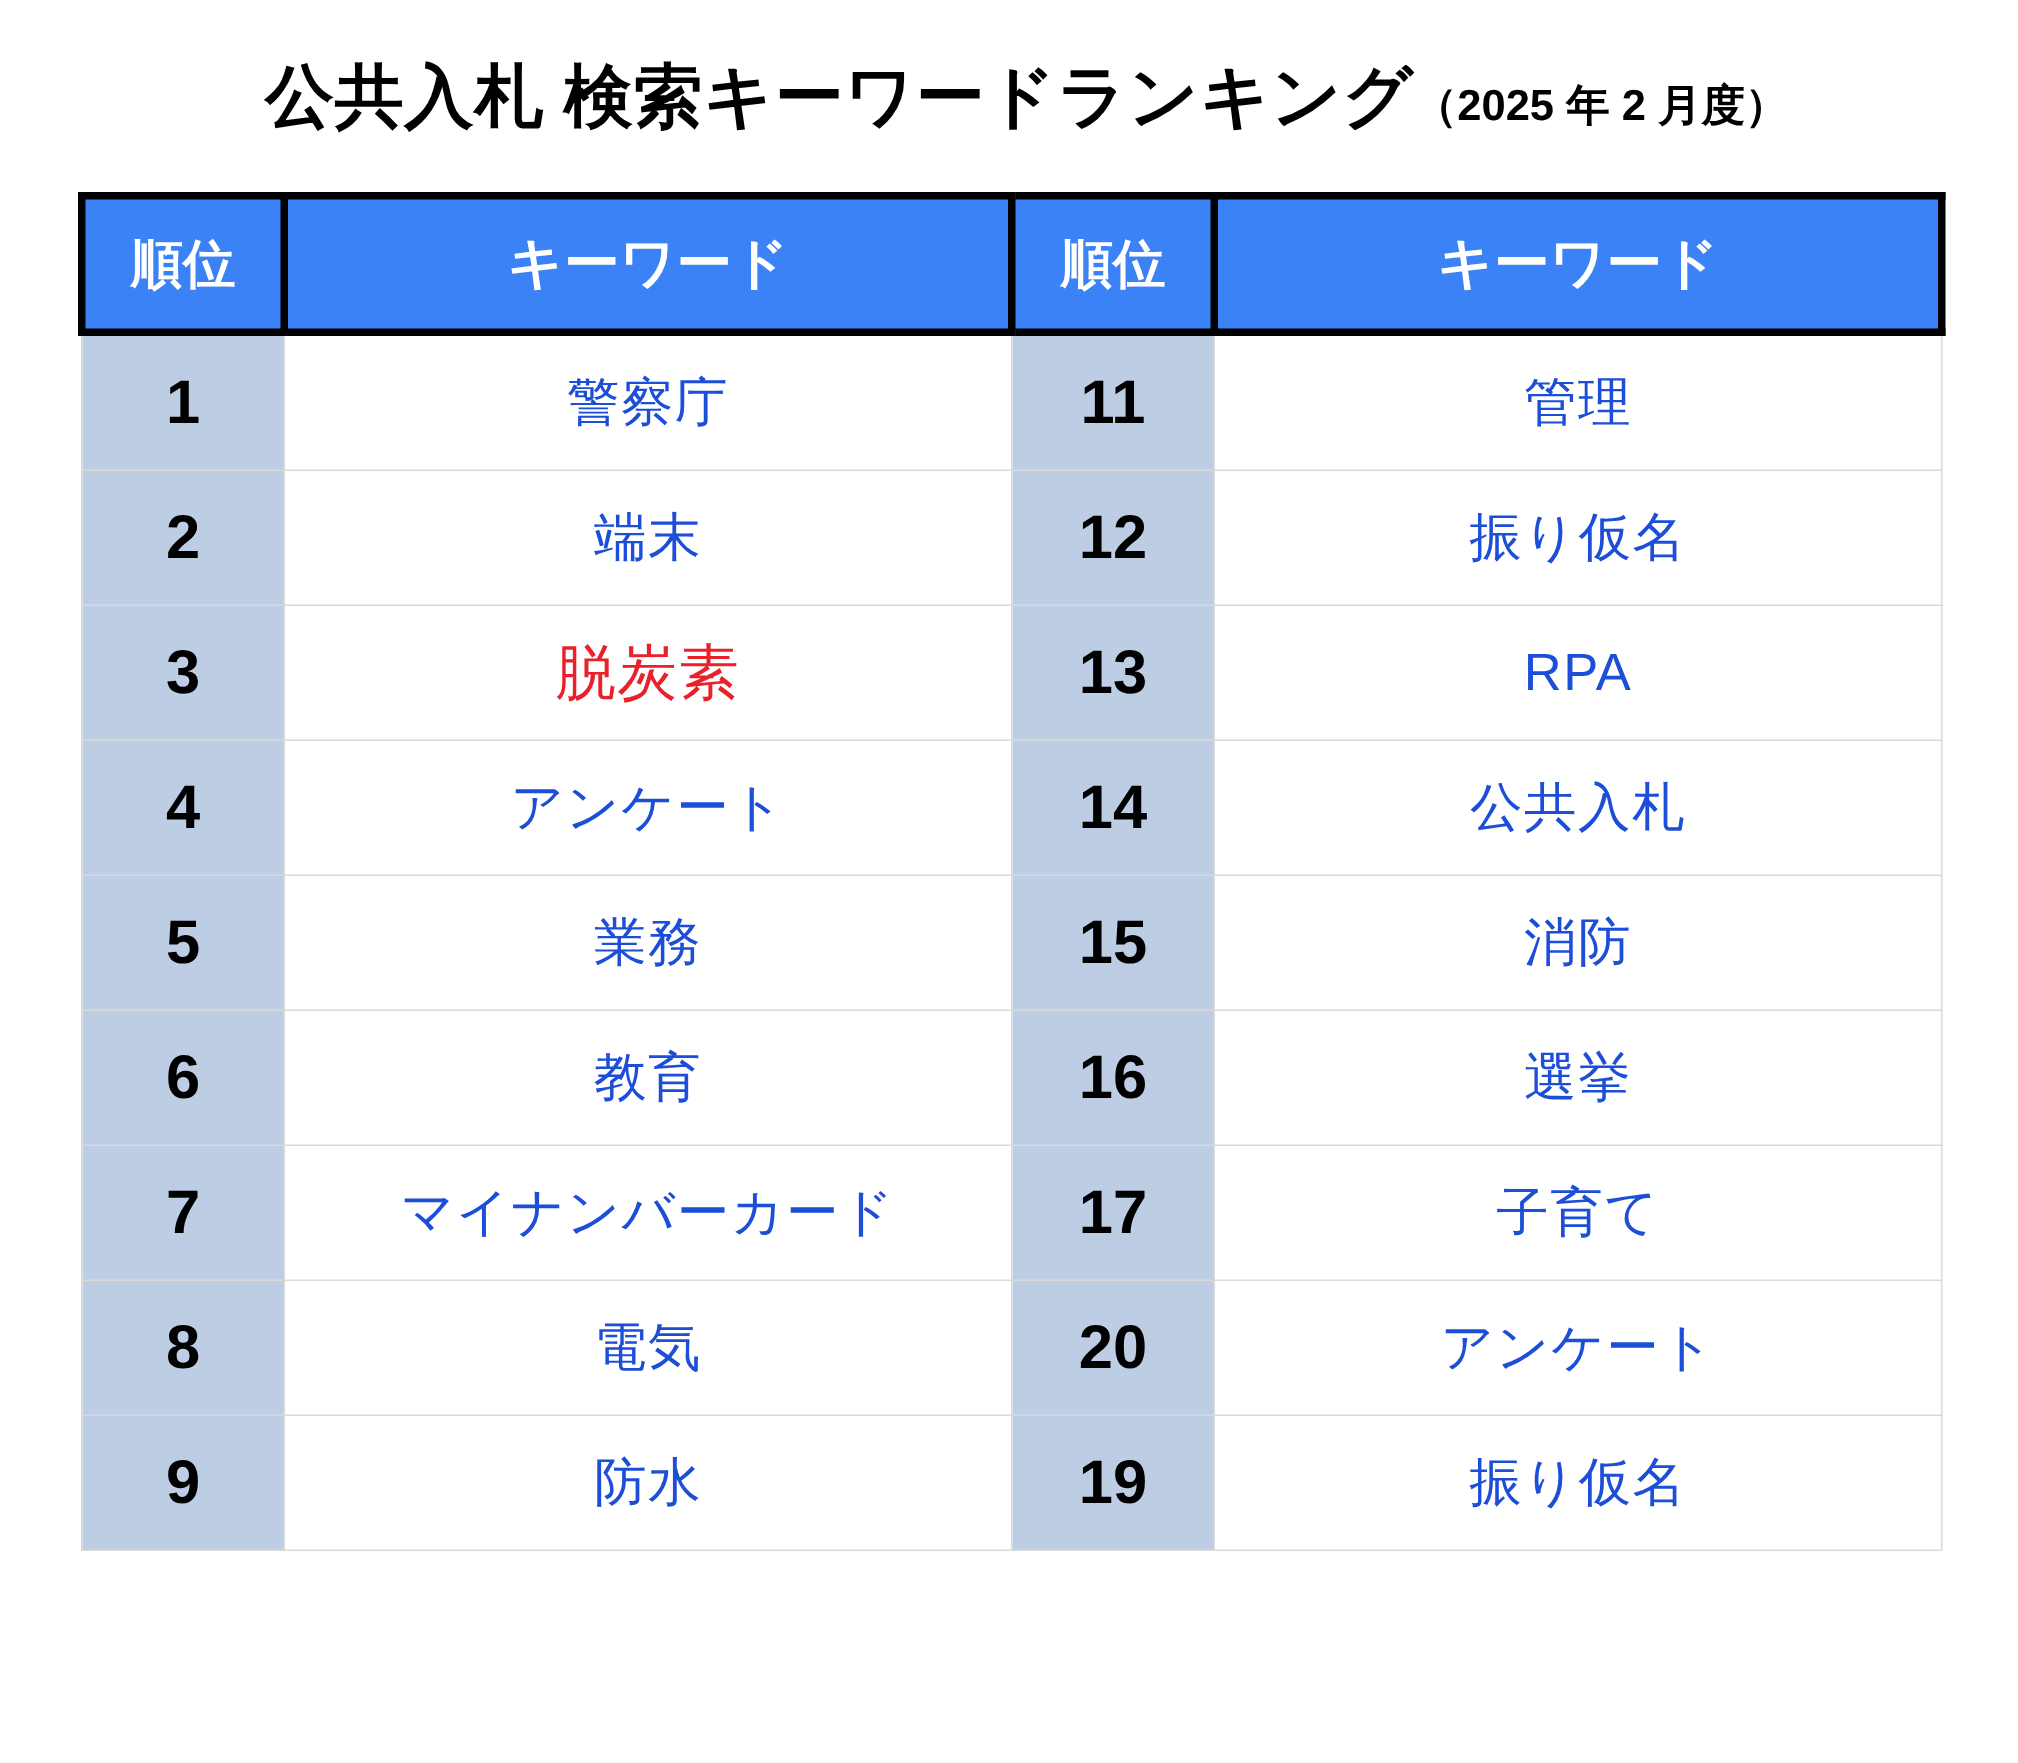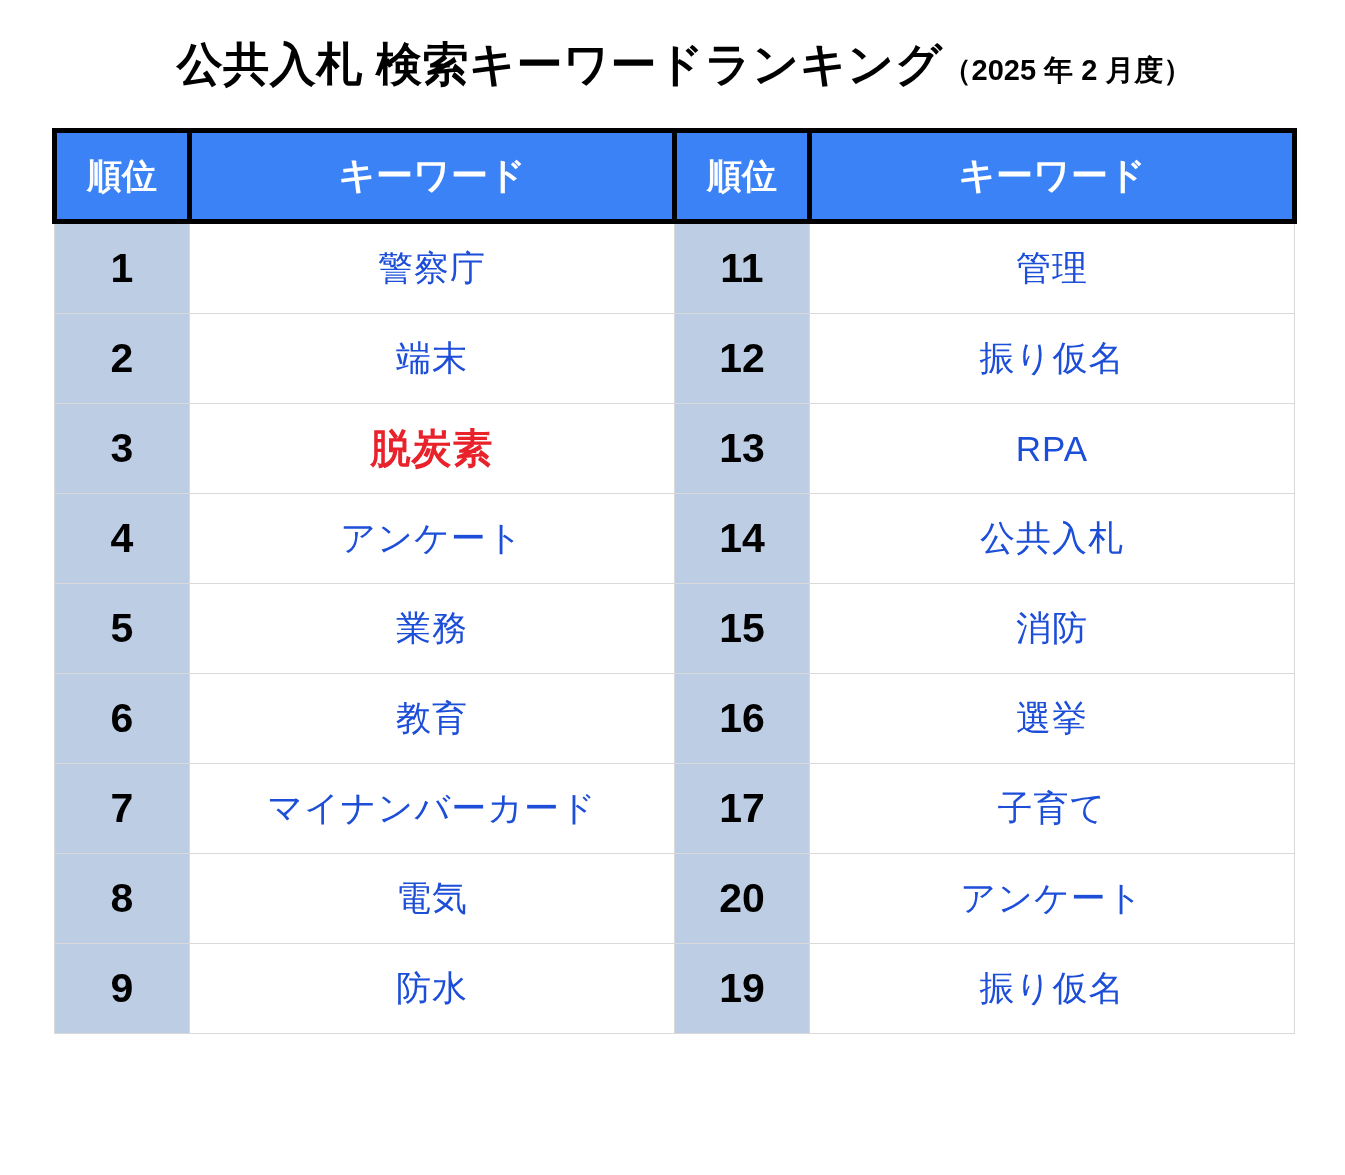--- a/index.html
+++ b/index.html
@@ -78,21 +78,21 @@
   }
   td.kw-cell {
     background: #ffffff;
     font-size: 35px;
     font-weight: normal;
     color: #1d4ed8;
     letter-spacing: 1px;
   }
   td.kw-cell.highlight {
     color: #E8212B;
-    font-weight: bold;
+    font-weight: normal;
     font-size: 40px;
   }
 </style>
 </head>
 <body>
 
 <div class="page">
 
   <div class="title-wrap">
     <span class="title-main">公共入札 検索キーワードランキング</span><span class="title-sub">（2025 年 2 月度）</span>

